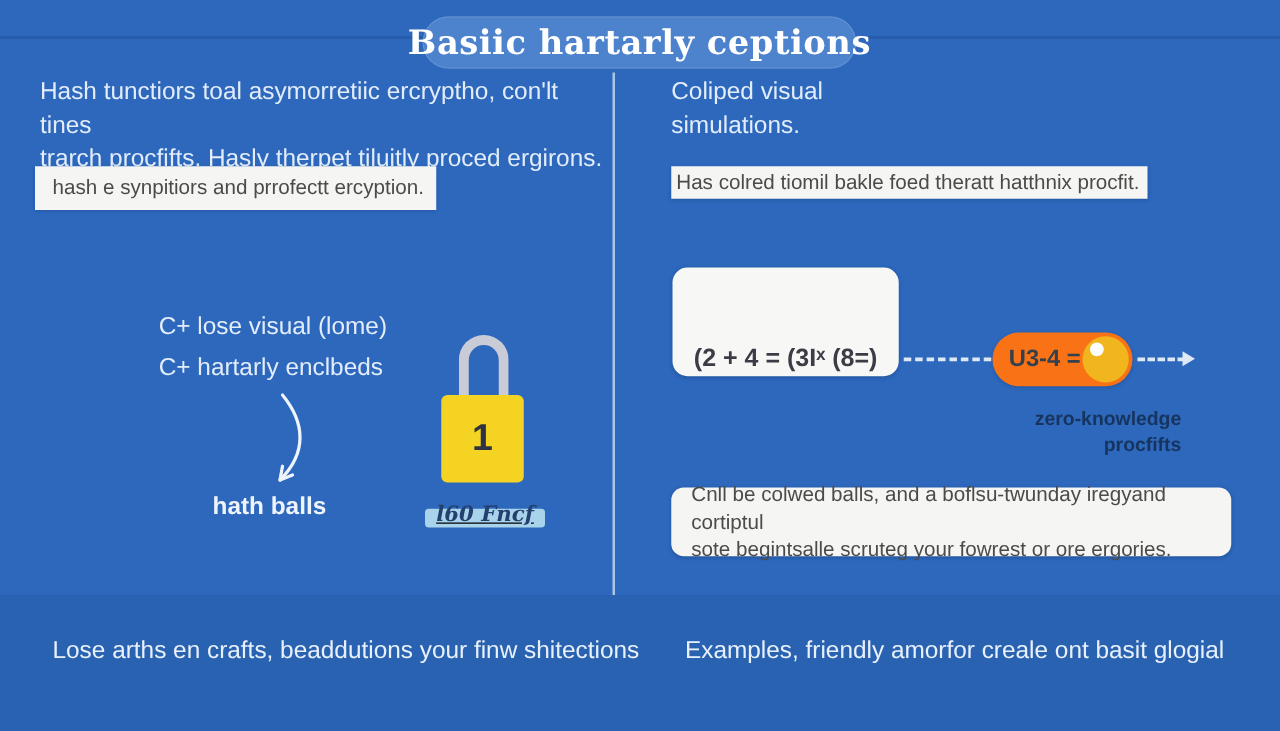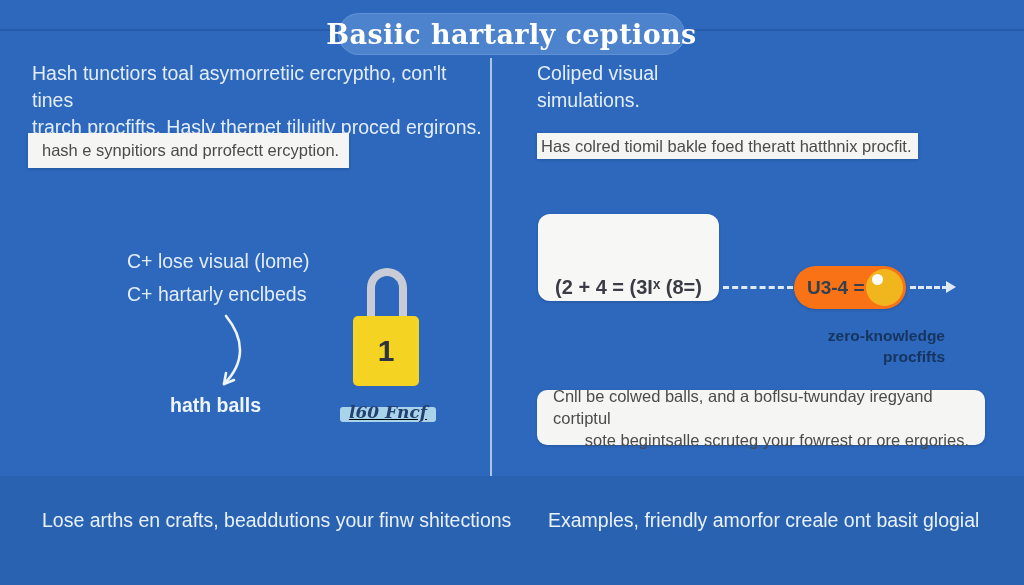--- a/index.html
+++ b/index.html
@@ -65,21 +65,21 @@
   .zk-pill .pill-label{font-size:19px;font-weight:600;color:#33404e;white-space:nowrap;}
   .yolk{position:absolute;right:3px;top:3px;width:37px;height:37px;border-radius:50%;background:#f1b51e;}
   .yolk i{position:absolute;left:6px;top:5px;width:11px;height:11px;border-radius:50%;background:#fdfdfb;}
   .zk-label{
     position:absolute;left:795px;top:325px;width:150px;text-align:right;
     font-size:15.5px;line-height:21px;font-weight:600;color:#17345f;
   }
   .bottom-callout{
     position:absolute;left:537px;top:390px;width:448px;height:55px;background:#f5f6f3;border-radius:10px;
     box-sizing:border-box;padding:18px 16px;display:flex;flex-direction:column;justify-content:center;
-    font-size:16.5px;line-height:22px;color:#4b4b4b;box-shadow:0 1px 3px rgba(10,30,70,.25);align-items:flex-end;
+    font-size:16.5px;line-height:22px;color:#4b4b4b;box-shadow:0 1px 3px rgba(10,30,70,.25);
   }
   .footer-text{position:absolute;font-size:19.5px;color:#e8f1fb;white-space:nowrap;}
 </style>
 </head>
 <body>
 
 <div class="stage">
 
   <div class="top-rule"></div>
 

